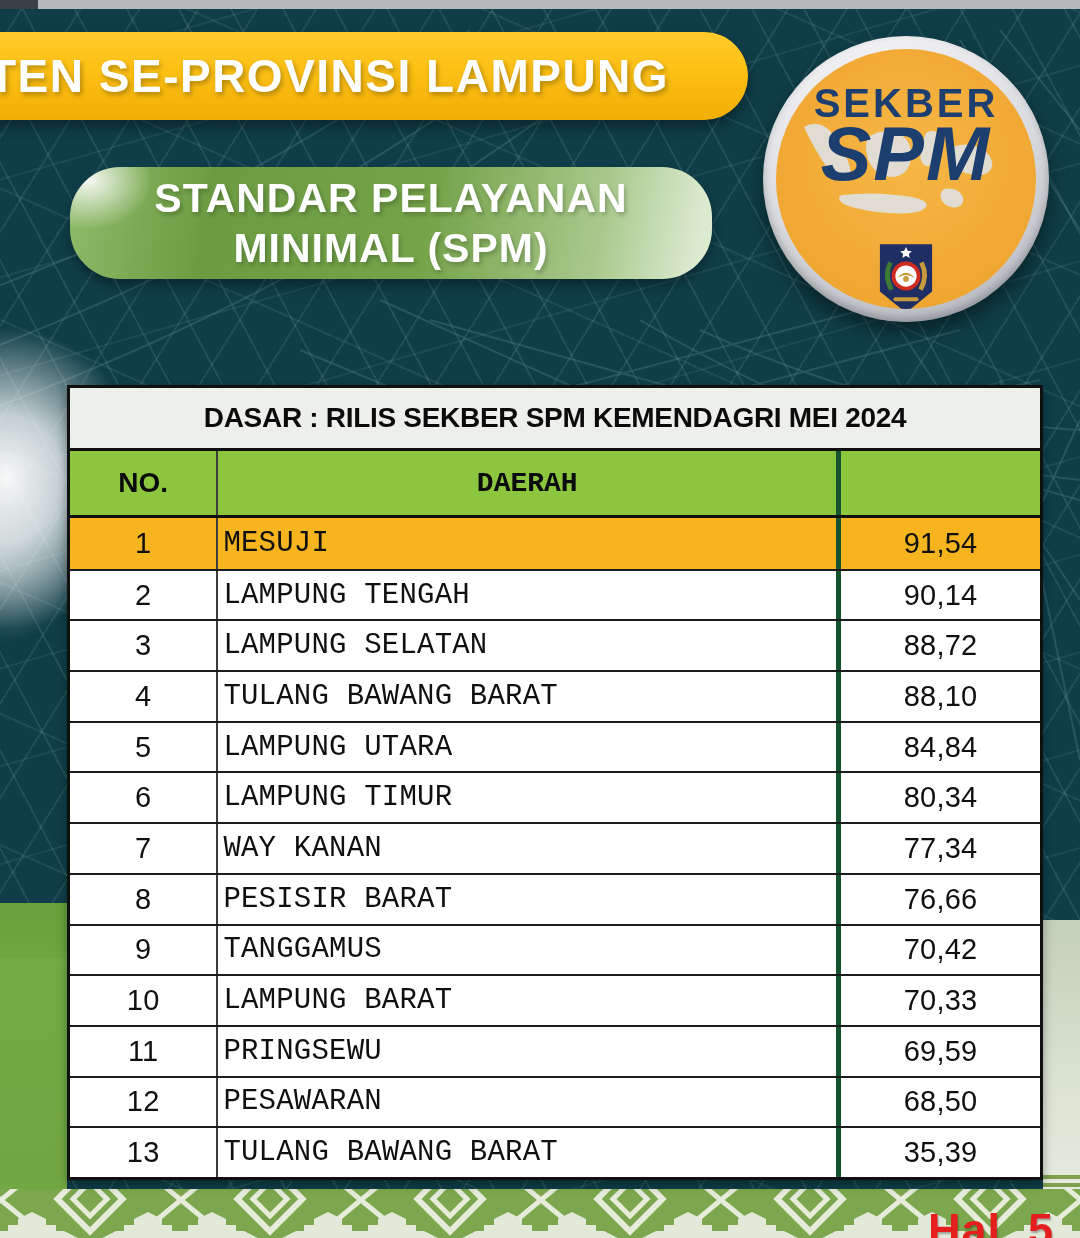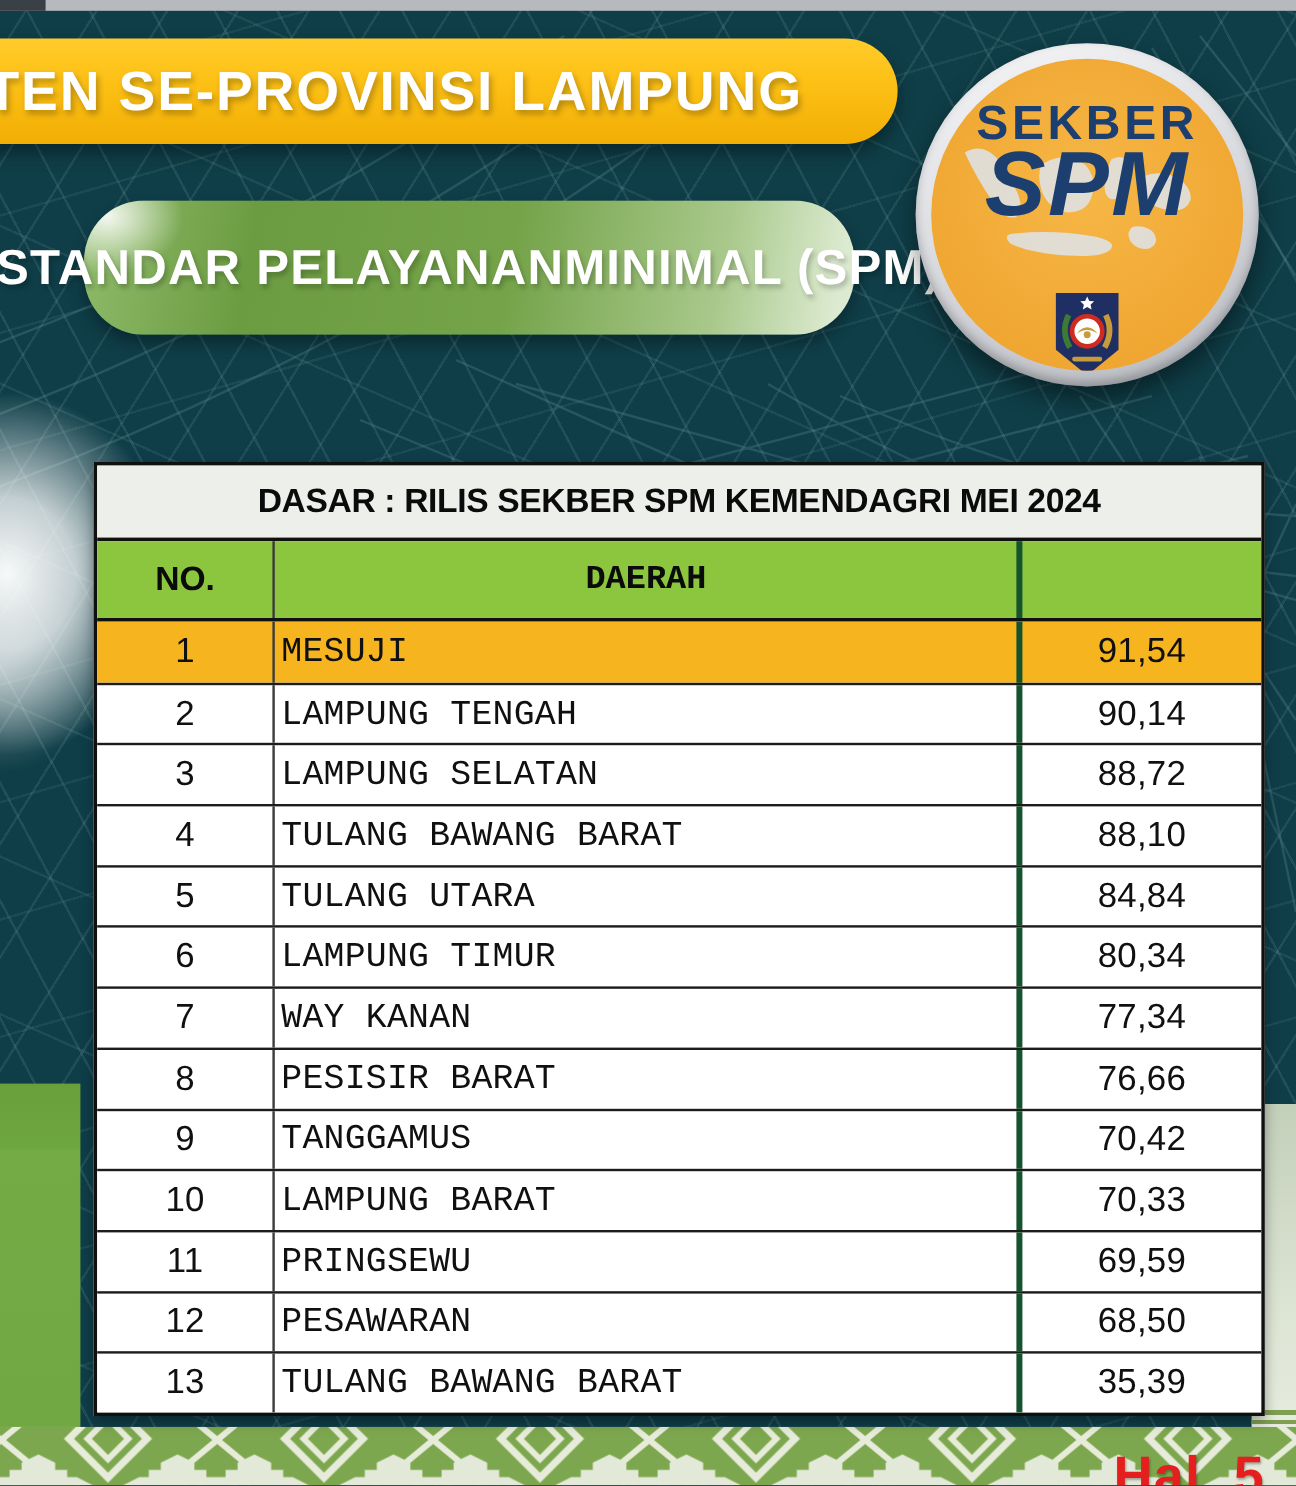--- a/index.html
+++ b/index.html
@@ -41,21 +41,21 @@
     text-shadow:2px 3px 5px rgba(0,0,0,.28);
   }
   
   .banner-green{
     position:absolute;left:70px;top:167px;width:642px;height:112px;z-index:3;
     border-radius:50px;
     background:
       radial-gradient(90px 70px at 3% 12%, rgba(255,255,255,.9) 0%, rgba(255,255,255,0) 70%),
       linear-gradient(100deg,#8fbb6a 0%,#6c9c42 22%,#74a349 55%,#a9c98c 82%,#dcead0 97%);
     box-shadow:0 7px 12px rgba(0,0,0,.33);
-    display:flex;flex-direction:row;align-items:center;justify-content:center;
+    display:flex;flex-direction:column;align-items:center;justify-content:center;
   }
   .banner-green .l1,.banner-green .l2{
     font-size:41px;font-weight:800;color:#fff;line-height:50px;letter-spacing:1px;
     text-shadow:2px 3px 4px rgba(0,0,0,.22);white-space:nowrap;
   }
   
   .logo{
     position:absolute;left:763px;top:36px;width:286px;height:286px;z-index:3;
     border-radius:50%;
     background:linear-gradient(160deg,#f7f7f9 0%,#dcdde1 45%,#b6b9bf 100%);
@@ -82,21 +82,21 @@
   .strip-right{
     position:absolute;left:1043px;top:920px;width:37px;height:318px;z-index:2;
     background:
       linear-gradient(180deg,rgba(0,0,0,0) 0 255px,#7ea050 255px 259px,rgba(0,0,0,0) 259px 263px,#7ea050 263px 267px,rgba(0,0,0,0) 267px),
       linear-gradient(180deg,#c3d0ba 0%,#dfe6d6 60%,#e9eee2 100%);
   }
   
   .pattern{position:absolute;left:0;top:1189px;width:1080px;height:49px;z-index:4;}
   
   .table-wrap{
-    position:absolute;left:78px;top:385px;width:976px;z-index:5;
+    position:absolute;left:67px;top:385px;width:976px;z-index:5;
     border:3px solid #101010;background:#fff;box-sizing:border-box;
     box-shadow:0 4px 10px rgba(0,0,0,.35);
   }
   .t-title{
     height:60px;background:#edf0ea;display:flex;align-items:center;justify-content:center;
     font-size:28px;font-weight:800;color:#0b0b0b;letter-spacing:-.3px;
     border-bottom:3px solid #101010;
   }
   .t-head{display:flex;background:#8cc63f;border-bottom:3px solid #101010;height:64px;}
   .t-head .hc{
@@ -214,21 +214,21 @@
           <div class="c2">LAMPUNG SELATAN</div>
           <div class="c3">88,72</div>
         </div>
         <div class="trow">
           <div class="c1">4</div>
           <div class="c2">TULANG BAWANG BARAT</div>
           <div class="c3">88,10</div>
         </div>
         <div class="trow">
           <div class="c1">5</div>
-          <div class="c2">TULANG UTARA</div>
+          <div class="c2">LAMPUNG UTARA</div>
           <div class="c3">84,84</div>
         </div>
         <div class="trow">
           <div class="c1">6</div>
           <div class="c2">LAMPUNG TIMUR</div>
           <div class="c3">80,34</div>
         </div>
         <div class="trow">
           <div class="c1">7</div>
           <div class="c2">WAY KANAN</div>

